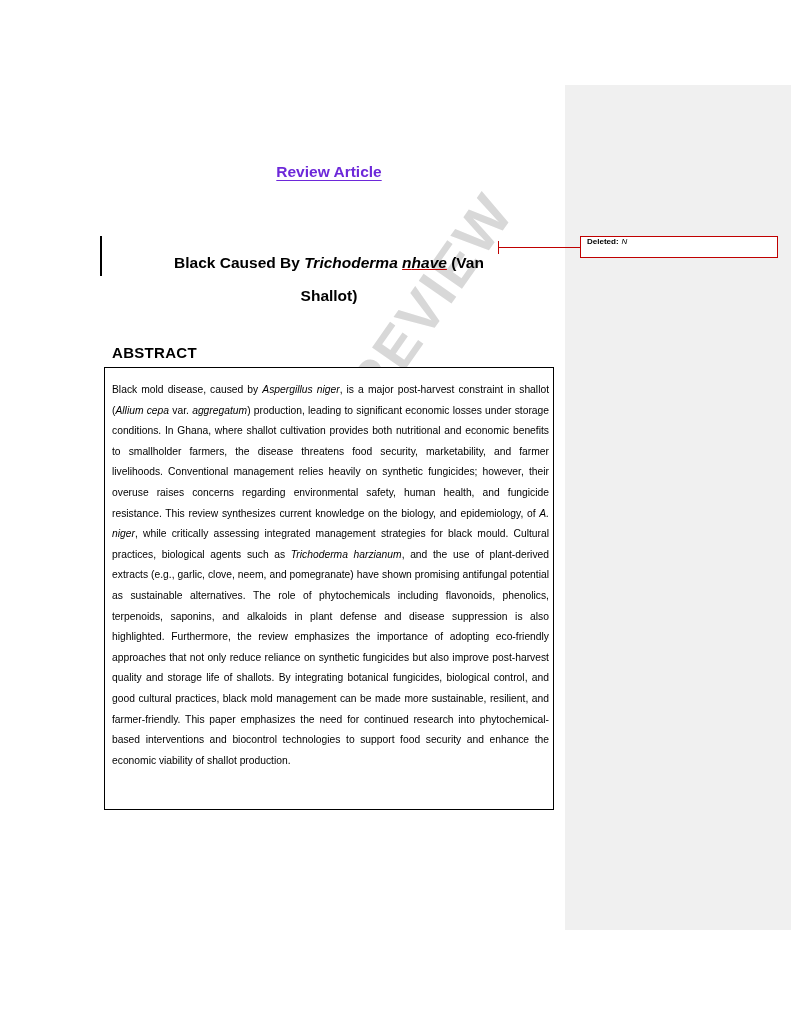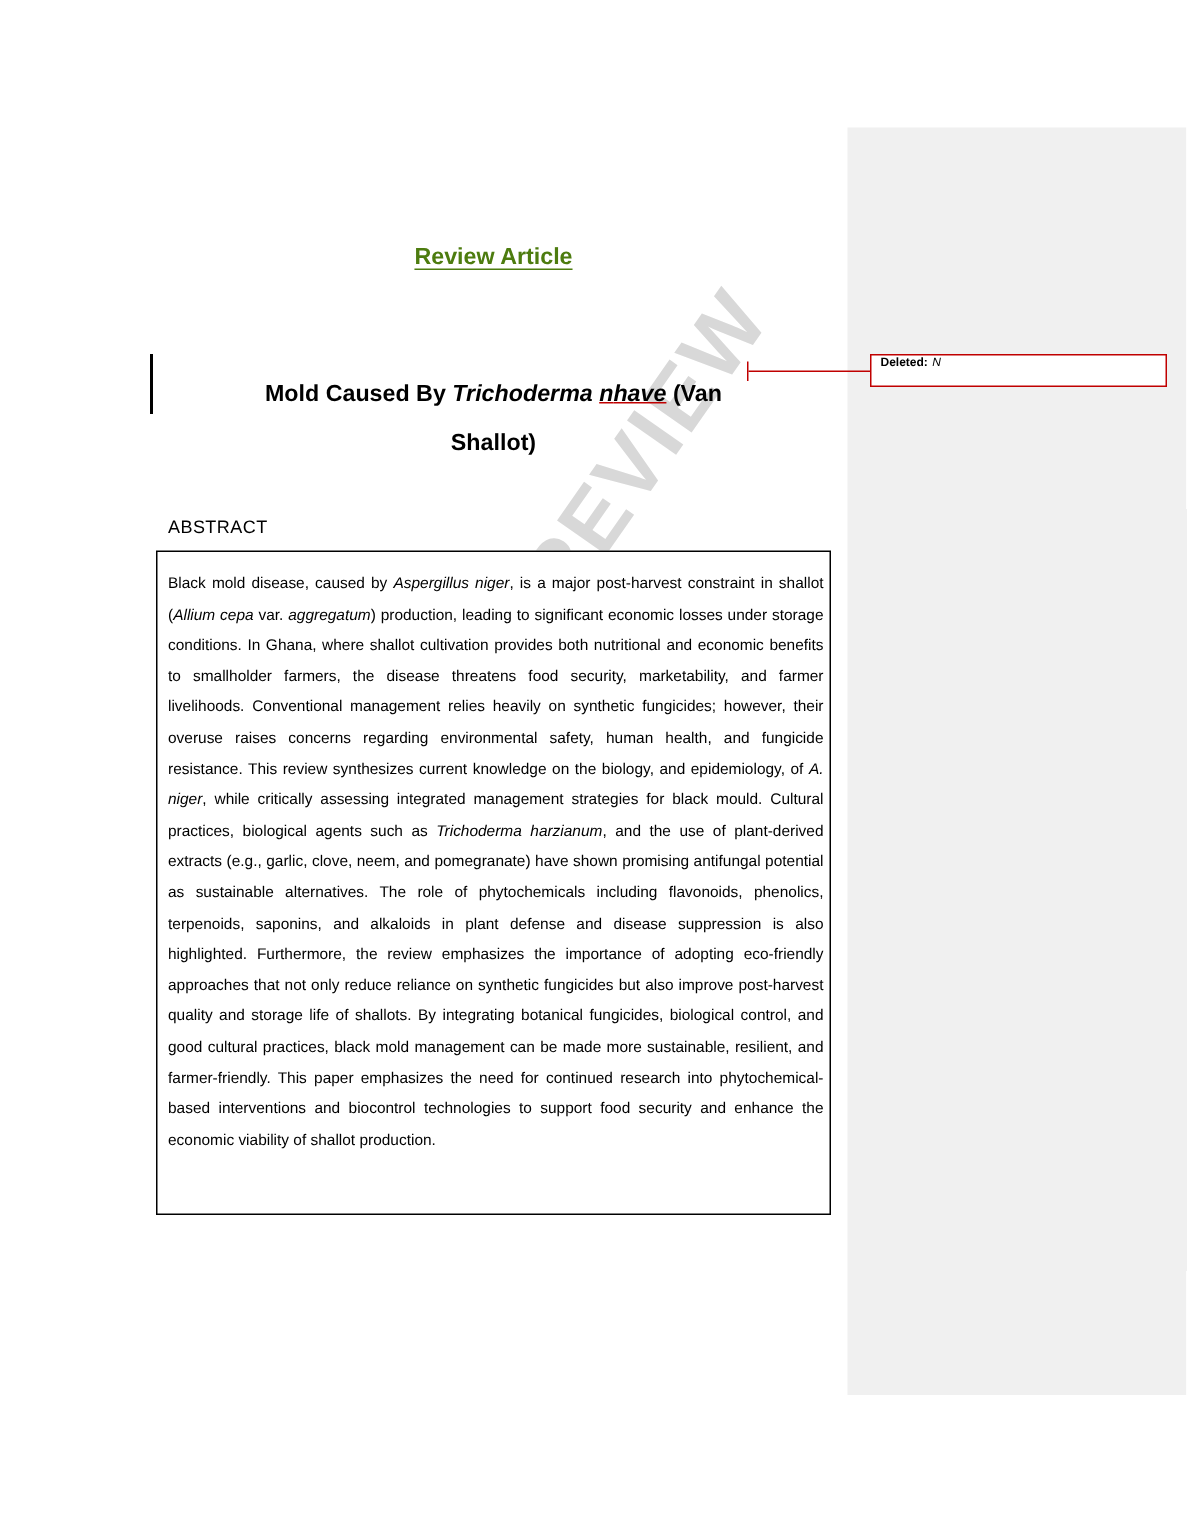--- a/index.html
+++ b/index.html
@@ -53,21 +53,21 @@
   }
 
   .review-article {
     position: absolute;
     left: 104px;
     top: 163px;
     width: 450px;
     text-align: center;
     font-size: 15.5px;
     font-weight: bold;
-    color: #4d7c0f;
+    color: #6d28d9;
     text-decoration: underline;
     text-underline-offset: 3px;
   }
 
   #title {
     position: absolute;
     left: 104px;
     top: 203px;
     width: 450px;
     text-align: center;
@@ -90,22 +90,22 @@
     top: 236px;
     width: 2px;
     height: 40px;
     background: #000;
   }
 
   #abstract-label {
     position: absolute;
     left: 112px;
     top: 344px;
-    font-size: 12px;
-    font-weight: normal;
+    font-size: 15px;
+    font-weight: bold;
     letter-spacing: .3px;
     color: #000;
   }
 
   #abstract-box {
     position: absolute;
     left: 104px;
     top: 367px;
     width: 450px;
     height: 443px;
@@ -171,21 +171,21 @@
   <div id="watermark">REVIEW</div>
 
   <div id="doc">
 
     <div class="review-article">Review Article</div>
 
     <div id="change-bar"></div>
 
     <h1 id="title">
       <br>
-      <span>Mold Caused By </span><i>Trichoderma </i><i class="ins-underline">n</i><i class="ins-underline">have</i><span> (Van</span><br>
+      <span>Black Caused By </span><i>Trichoderma </i><i class="ins-underline">n</i><i class="ins-underline">have</i><span> (Van</span><br>
       <span>Shallot)</span>
     </h1>
 
     <div id="abstract-label">ABSTRACT</div>
 
     <div id="abstract-box"></div>
     <div id="abstract-text">Black mold disease, caused by <i>Aspergillus niger</i>, is a major post-harvest constraint in shallot (<i>Allium cepa</i> var. <i>aggregatum</i>) production, leading to significant economic losses under storage conditions. In Ghana, where shallot cultivation provides both nutritional and economic benefits to smallholder farmers, the disease threatens food security, marketability, and farmer livelihoods. Conventional management relies heavily on synthetic fungicides; however, their overuse raises concerns regarding environmental safety, human health, and fungicide resistance. This review synthesizes current knowledge on the biology, and epidemiology, of <i>A. niger</i>, while critically assessing integrated management strategies for black mould. Cultural practices, biological agents such as <i>Trichoderma harzianum</i>, and the use of plant-derived extracts (e.g., garlic, clove, neem, and pomegranate) have shown promising antifungal potential as sustainable alternatives. The role of phytochemicals including flavonoids, phenolics, terpenoids, saponins, and alkaloids in plant defense and disease suppression is also highlighted. Furthermore, the review emphasizes the importance of adopting eco-friendly approaches that not only reduce reliance on synthetic fungicides but also improve post-harvest quality and storage life of shallots. By integrating botanical fungicides, biological control, and good cultural practices, black mold management can be made more sustainable, resilient, and farmer-friendly. This paper emphasizes the need for continued research into phytochemical-based interventions and biocontrol technologies to support food security and enhance the economic viability of shallot production.</div>
 
   </div>
 

